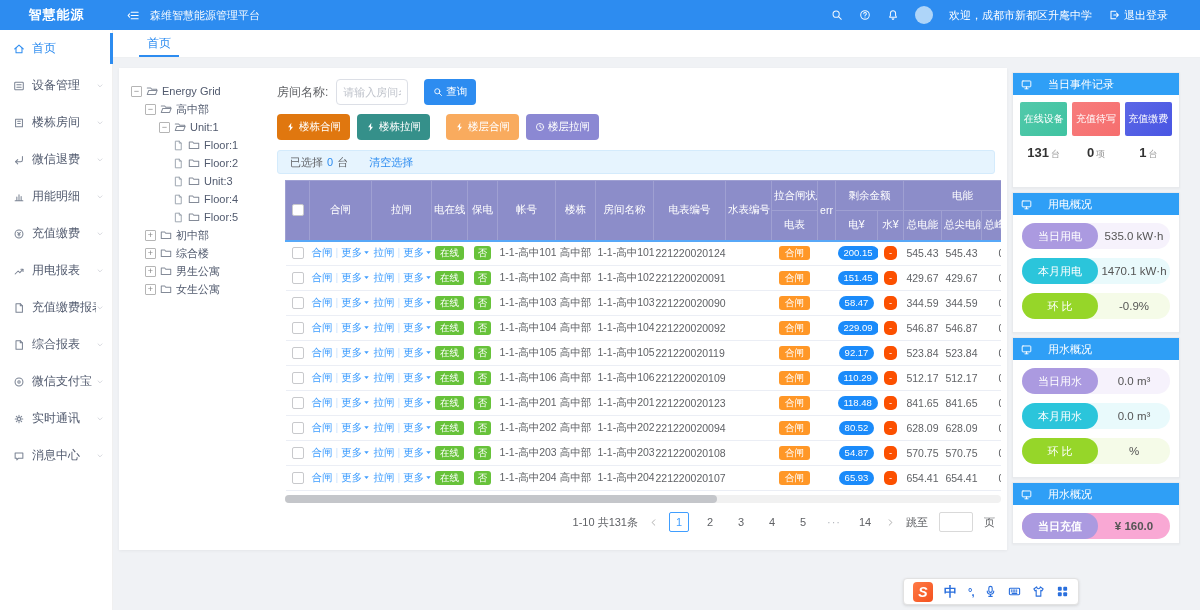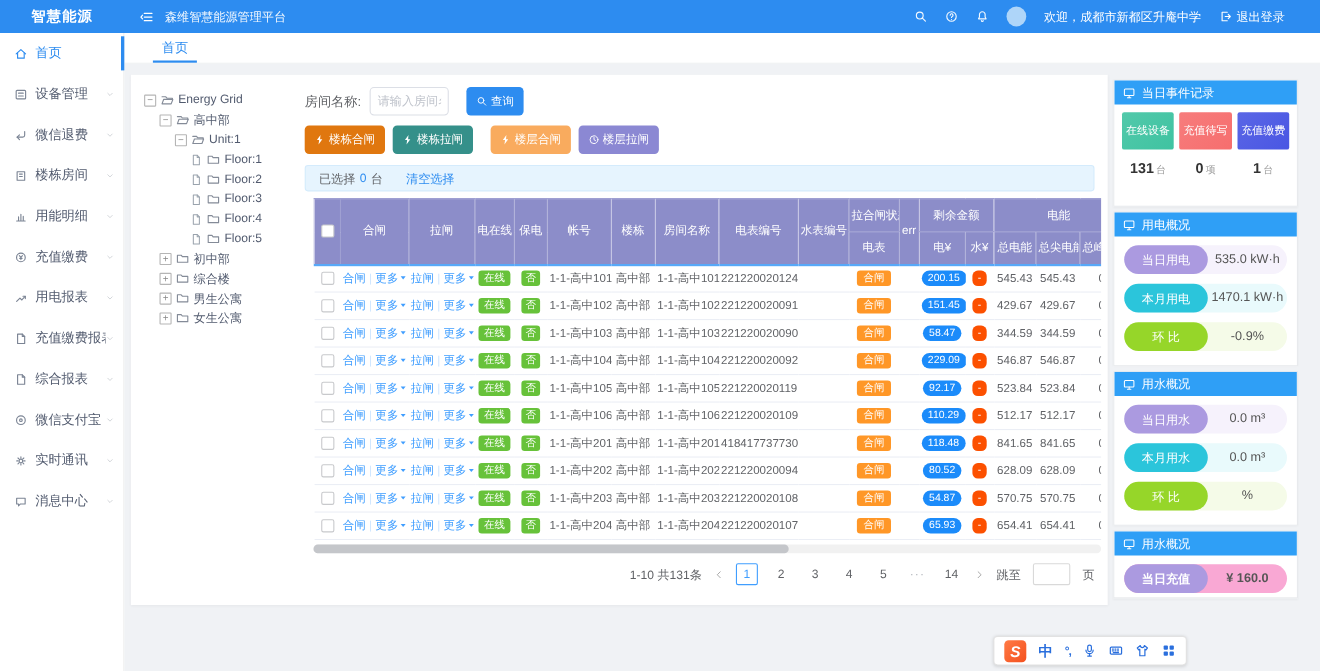--- a/index.html
+++ b/index.html
@@ -93,21 +93,21 @@
   .pg-page.active { border:1px solid #409eff; color:#409eff; background:#fff; line-height:18px; }
   .pg-page.dots { color:#b3b7bd; cursor:default; letter-spacing:1px; }
   .jump-input { width:34px; height:20px; border:1px solid #d9d9d9; border-radius:2px; outline:none; font-size:11px; text-align:center; font-family:inherit; }
 
   
   .right-panel { position:absolute; left:1012px; top:72px; width:168px; display:flex; flex-direction:column; gap:4px; }
   .rp-card { background:#fff; border:1px solid #e8eaed; box-shadow:0 1px 2px rgba(0,0,0,.04); overflow:hidden; }
   .rp-card.stats { height:116px; }
   .rp-card.rows3 { height:141px; }
   .rp-card.rows1 { height:62px; }
-  .rp-head { height:22px; background:#2f9ff6; color:#fff; font-size:11px; display:flex; align-items:center; gap:6px; padding:0 8px; }
+  .rp-head { height:22px; background:#2f9ff6; color:#fff; font-size:11px; display:flex; align-items:center; gap:16px; padding:0 8px; }
   .rp-head .ic { font-size:11px; }
   .stat-row { display:flex; gap:5px; padding:7px 7px 0 7px; }
   .stat { flex:1; text-align:center; }
   .stat-label { height:34px; border-radius:2px; color:#fff; font-size:10px; display:flex; align-items:center; justify-content:center; }
   .stat-value { padding-top:9px; font-size:13px; font-weight:bold; color:#333; }
   .stat-value .unit { font-size:9px; font-weight:normal; color:#999; margin-left:2px; }
   .pill-rows { padding:8px 9px; display:flex; flex-direction:column; gap:9px; }
   .pill-row { height:26px; border-radius:13px; display:flex; align-items:center; }
   .pill { width:76px; height:26px; border-radius:13px; color:#fff; font-size:11px; display:flex; align-items:center; justify-content:center; flex:none; }
   .pill-value { flex:1; text-align:center; font-size:11.5px; color:#555; }
@@ -187,39 +187,39 @@
         <span class="lbl">设备管理</span>
         <span class="chev" style="display: inline-flex;">
           <svg class="ic" viewBox="0 0 14 14" fill="none" stroke="currentColor" stroke-width="1.2" stroke-linecap="round" stroke-linejoin="round" aria-hidden="true">
             <path d="M3.5 5 L7 8.5 L10.5 5"></path>
           </svg>
         </span>
       </div>
       <div class="side-item">
         <span class="s-ic" style="display: inline-flex;">
           <svg class="ic" viewBox="0 0 14 14" fill="none" stroke="currentColor" stroke-width="1.2" stroke-linecap="round" stroke-linejoin="round" aria-hidden="true">
+            <rect x="3" y="2.5" width="8" height="9"></rect>
+            <path d="M5.5 5 h3 M5.5 7.5 h3"></path>
+          </svg>
+        </span>
+        <span class="lbl">楼栋房间</span>
+        <span class="chev" style="display: inline-flex;">
+          <svg class="ic" viewBox="0 0 14 14" fill="none" stroke="currentColor" stroke-width="1.2" stroke-linecap="round" stroke-linejoin="round" aria-hidden="true">
+            <path d="M3.5 5 L7 8.5 L10.5 5"></path>
+          </svg>
+        </span>
+      </div>
+      <div class="side-item">
+        <span class="s-ic" style="display: inline-flex;">
+          <svg class="ic" viewBox="0 0 14 14" fill="none" stroke="currentColor" stroke-width="1.2" stroke-linecap="round" stroke-linejoin="round" aria-hidden="true">
             <path d="M11 3 v4 a2 2 0 0 1 -2 2 H3"></path>
             <path d="M5.5 6.5 L3 9 l2.5 2.5"></path>
           </svg>
         </span>
         <span class="lbl">微信退费</span>
-        <span class="chev" style="display: inline-flex;">
-          <svg class="ic" viewBox="0 0 14 14" fill="none" stroke="currentColor" stroke-width="1.2" stroke-linecap="round" stroke-linejoin="round" aria-hidden="true">
-            <path d="M3.5 5 L7 8.5 L10.5 5"></path>
-          </svg>
-        </span>
-      </div>
-      <div class="side-item">
-        <span class="s-ic" style="display: inline-flex;">
-          <svg class="ic" viewBox="0 0 14 14" fill="none" stroke="currentColor" stroke-width="1.2" stroke-linecap="round" stroke-linejoin="round" aria-hidden="true">
-            <rect x="3" y="2.5" width="8" height="9"></rect>
-            <path d="M5.5 5 h3 M5.5 7.5 h3"></path>
-          </svg>
-        </span>
-        <span class="lbl">楼栋房间</span>
         <span class="chev" style="display: inline-flex;">
           <svg class="ic" viewBox="0 0 14 14" fill="none" stroke="currentColor" stroke-width="1.2" stroke-linecap="round" stroke-linejoin="round" aria-hidden="true">
             <path d="M3.5 5 L7 8.5 L10.5 5"></path>
           </svg>
         </span>
       </div>
       <div class="side-item">
         <span class="s-ic" style="display: inline-flex;">
           <svg class="ic" viewBox="0 0 14 14" fill="none" stroke="currentColor" stroke-width="1.2" stroke-linecap="round" stroke-linejoin="round" aria-hidden="true">
             <path d="M2.5 11.5 h9"></path>
@@ -403,21 +403,21 @@
               <svg class="ic" viewBox="0 0 14 14" fill="none" stroke="currentColor" stroke-width="1.2" stroke-linecap="round" stroke-linejoin="round" aria-hidden="true">
                 <path d="M3.5 1.5 h4.5 l2.5 2.5 V12.5 H3.5 Z"></path>
                 <path d="M8 1.5 V4 h2.5"></path>
               </svg>
             </span>
             <span class="t-folder" style="display: inline-flex;">
               <svg class="ic" viewBox="0 0 14 14" fill="none" stroke="currentColor" stroke-width="1.2" stroke-linecap="round" stroke-linejoin="round" aria-hidden="true">
                 <path d="M1.5 3.5 h4 l1.2 1.5 H12.5 V11 H1.5 Z"></path>
               </svg>
             </span>
-            <span>Floor:3</span>
+            <span>Unit:3</span>
           </div>
           <div class="tnode" style="padding-left: 42px;">
             <span class="t-file" style="display: inline-flex;">
               <svg class="ic" viewBox="0 0 14 14" fill="none" stroke="currentColor" stroke-width="1.2" stroke-linecap="round" stroke-linejoin="round" aria-hidden="true">
                 <path d="M3.5 1.5 h4.5 l2.5 2.5 V12.5 H3.5 Z"></path>
                 <path d="M8 1.5 V4 h2.5"></path>
               </svg>
             </span>
             <span class="t-folder" style="display: inline-flex;">
               <svg class="ic" viewBox="0 0 14 14" fill="none" stroke="currentColor" stroke-width="1.2" stroke-linecap="round" stroke-linejoin="round" aria-hidden="true">
@@ -771,21 +771,21 @@
                 <td><a>拉闸</a><span class="sep">|</span><a>更多<span class="more-caret" style="display: inline-flex;">
                       <svg class="ic" viewBox="0 0 14 14" fill="none" stroke="currentColor" stroke-width="1.2" stroke-linecap="round" stroke-linejoin="round" aria-hidden="true">
                         <path fill="currentColor" stroke="none" d="M2.5 4.5 h9 L7 10 Z"></path>
                       </svg>
                     </span></a></td>
                 <td><span class="badge badge-online">在线</span></td>
                 <td><span class="badge badge-protect">否</span></td>
                 <td>1-1-高中201</td>
                 <td>高中部</td>
                 <td>1-1-高中201</td>
-                <td>418417737730</td>
+                <td>221220020123</td>
                 <td></td>
                 <td><span class="badge badge-switch">合闸</span></td>
                 <td></td>
                 <td><span class="badge badge-elec">118.48</span></td>
                 <td><span class="badge badge-water">-</span></td>
                 <td>841.65</td>
                 <td>841.65</td>
                 <td>0</td>
               </tr>
               <tr>

